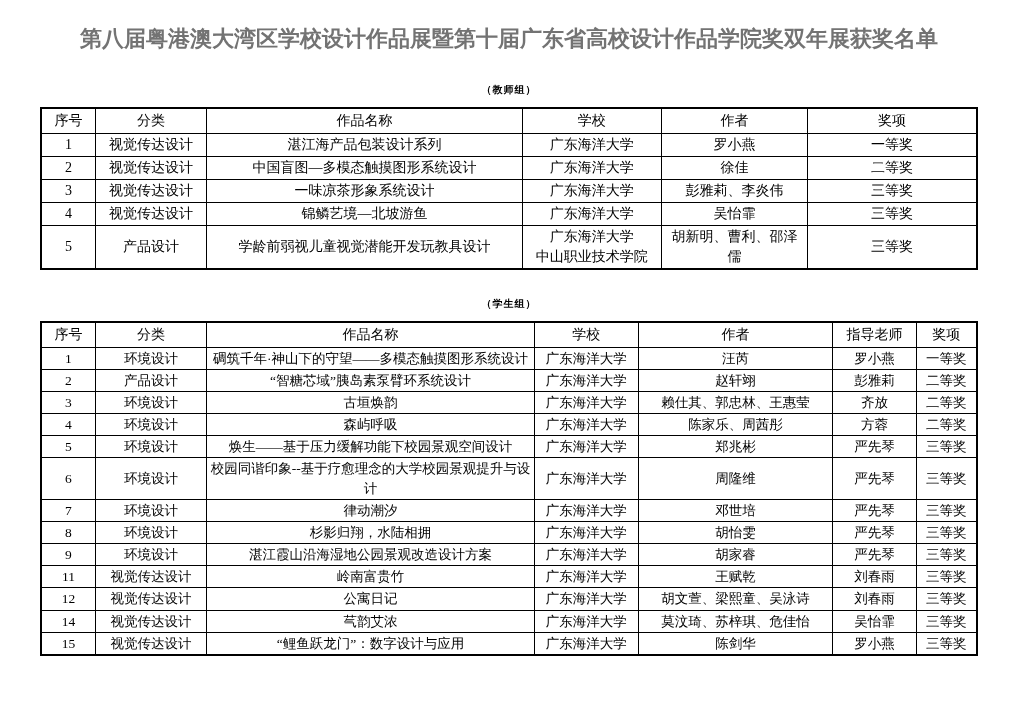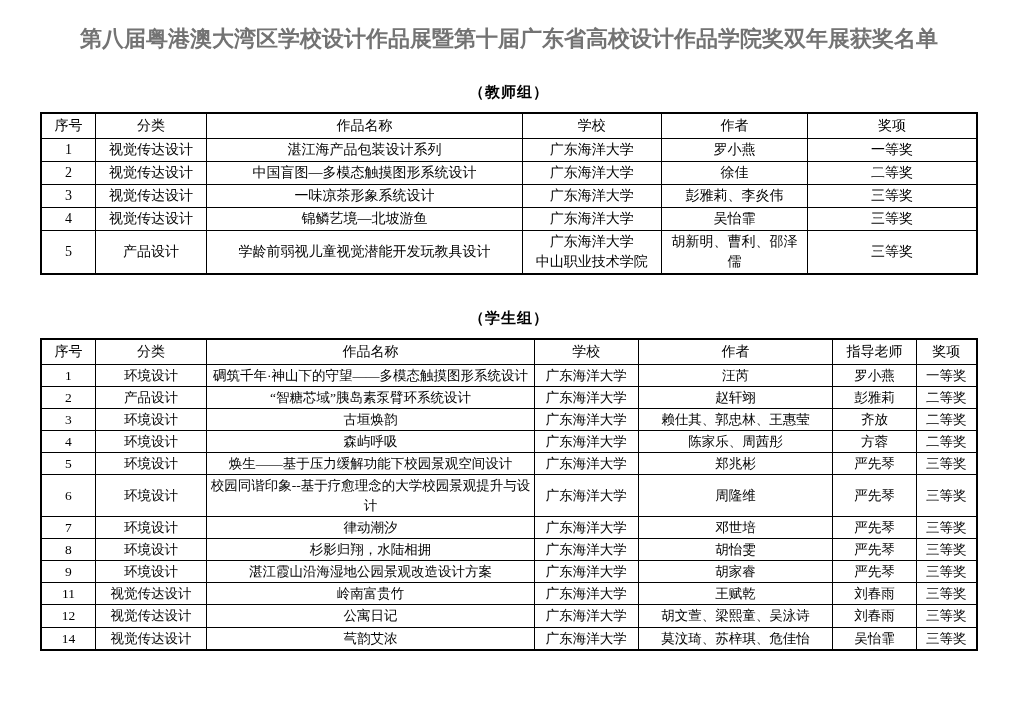--- a/index.html
+++ b/index.html
@@ -7,24 +7,24 @@
     width:1018px;height:717px;background:#ffffff;color:#000;
     font-family:"Liberation Serif","DejaVu Serif",serif;
     position:relative;overflow:hidden;
   }
   .doc-title{
     margin:0;padding-top:26px;text-align:center;
     font-family:"Liberation Sans","DejaVu Sans",sans-serif;
     font-size:22px;font-weight:bold;line-height:1.2;
   }
   .group-heading{
-    text-align:center;font-size:15px;font-weight:bold;letter-spacing:1px;
+    text-align:center;font-size:10px;font-weight:bold;letter-spacing:1px;
   }
   .heading-teacher{margin-top:31px;}
-  .heading-student{margin-top:34px;}
+  .heading-student{margin-top:27px;}
   table.awards-table{
     border-collapse:collapse;table-layout:fixed;
     width:938px;margin:10px auto 0 auto;
     border:2px solid #000;
   }
   .awards-table th,.awards-table td{
     border:1px solid #000;text-align:center;vertical-align:middle;
     font-size:14px;font-weight:normal;padding:1px 3px;line-height:1.42;
     white-space:pre-line;word-break:break-all;
   }
@@ -228,14 +228,23 @@
       </tr>
       <tr>
         <td>14</td>
         <td>视觉传达设计</td>
         <td>芞韵艾浓</td>
         <td>广东海洋大学</td>
         <td>莫汶琦、苏梓琪、危佳怡</td>
         <td>吴怡霏</td>
         <td>三等奖</td>
       </tr>
+      <tr>
+        <td>15</td>
+        <td>视觉传达设计</td>
+        <td>“鲤鱼跃龙门”：数字设计与应用</td>
+        <td>广东海洋大学</td>
+        <td>陈剑华</td>
+        <td>罗小燕</td>
+        <td>三等奖</td>
+      </tr>
     </tbody>
 </table>
 
 </body></html>

